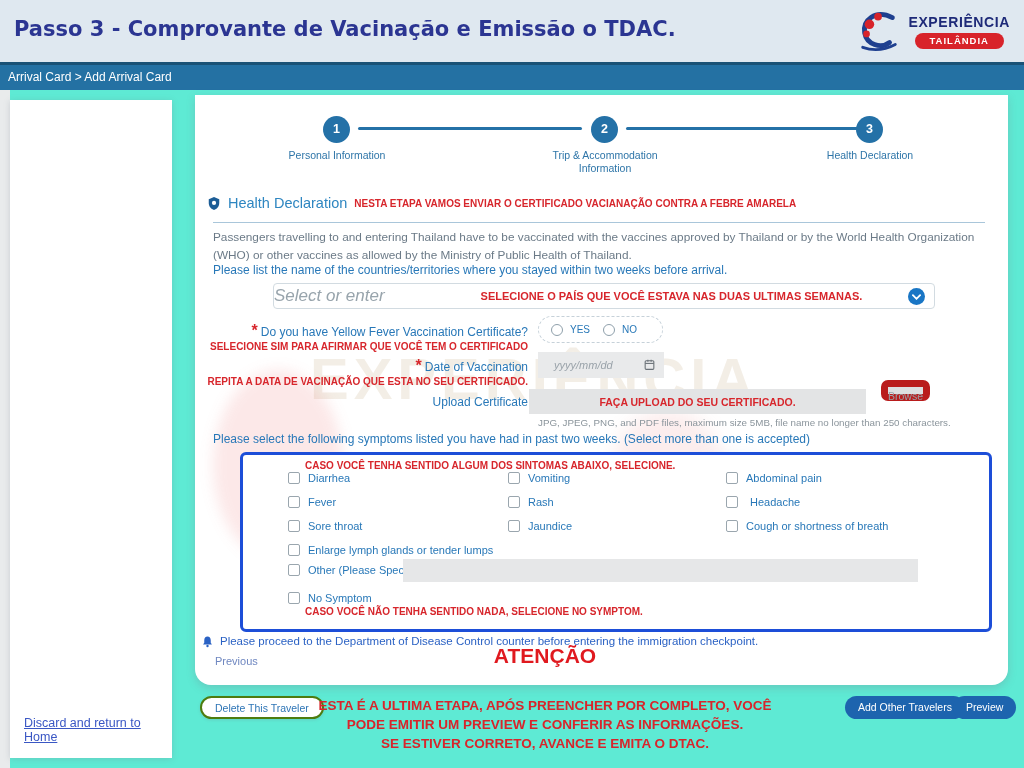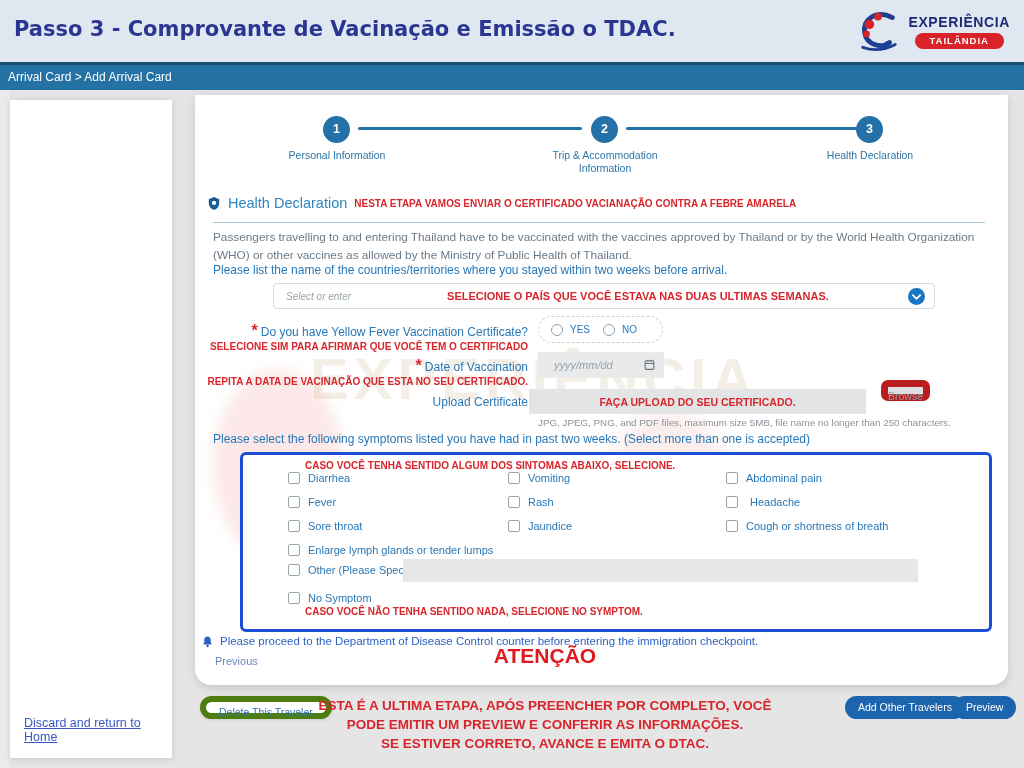--- a/index.html
+++ b/index.html
@@ -1,17 +1,17 @@
 <!DOCTYPE html>
 <html><head>
 <meta charset="utf-8">
 <style>
   * { box-sizing: border-box; margin: 0; padding: 0; }
   html,body { width:1024px; height:768px; font-family:"Liberation Sans",sans-serif; background:#fff; overflow:hidden; }
-  .screen { position:relative; width:1024px; height:768px; background:#e5e5e5; overflow:hidden; }
+  .screen { position:relative; width:1024px; height:768px; background:#5eead4; overflow:hidden; }
 
   
   .header { position:absolute; top:0; left:0; width:1024px; height:62px; background:#dfe8f0; }
   .page-title { position:absolute; left:14px; top:17px; font-size:21px; font-weight:bold; color:#2b3592; font-family:"DejaVu Sans","Liberation Sans",sans-serif; }
   .logo { position:absolute; right:14px; top:7px; display:flex; align-items:center; gap:6px; }
   .logo-mark { width:46px; height:48px; }
   .logo-text { display:flex; flex-direction:column; align-items:center; }
   .logo-line1 { font-size:14px; font-weight:bold; color:#1e2a78; letter-spacing:0.6px; }
   .logo-badge { margin-top:3px; background:#d8232a; color:#fff; font-size:9.5px; font-weight:bold; letter-spacing:1px; padding:2.5px 15px; border-radius:9px; }
 
@@ -45,21 +45,21 @@
   .section-title { font-size:14.5px; color:#2e86c1; }
   .red-note { color:#d7262c; font-weight:bold; }
   .fs10 { font-size:10px; } .fs105 { font-size:10.5px; } .fs11 { font-size:11px; }
   .divider { position:absolute; left:18px; top:127px; width:772px; height:1px; background:#a9c6da; }
   .intro-text { position:absolute; left:18px; top:133px; width:775px; font-size:11.8px; color:#6b7a87; line-height:1.55; }
   .blue-prompt { font-size:12px; color:#2878b8; }
   .countries-prompt { position:absolute; left:18px; top:168px; }
 
   
   .country-select { position:absolute; left:78px; top:188px; width:662px; height:26px; background:#fff; border:1px solid #d2dbe1; border-radius:4px; display:flex; align-items:center; cursor:pointer; }
-  .select-placeholder { font-style:italic; color:#98a4ac; font-size:10px; margin-left:12px; }
+  .select-placeholder { font-style:italic; color:#98a4ac; font-size:17px; }
   .country-note { margin-left:96px; }
   .chevron-circle { position:absolute; right:9px; top:4px; width:17px; height:17px; border-radius:50%; background:#1976c5; display:flex; align-items:center; justify-content:center; }
 
   
   .lbl-right { position:absolute; left:0; width:333px; text-align:right; }
   .req { color:#d7262c; font-weight:bold; margin-right:3px; }
 
   
   .yf-label { top:227px; }
   .radio-pill { position:absolute; left:343px; top:221px; width:125px; height:27px; border:1px dashed #c6d1d9; border-radius:14px; display:flex; align-items:center; gap:7px; padding-left:12px; }
@@ -90,21 +90,21 @@
   .other-input { position:absolute; left:160px; top:104px; width:515px; height:23px; background:#e6e7e8; cursor:text; }
   .nosym-note { position:absolute; left:62px; top:151px; }
 
   
   .proceed-row { position:absolute; left:6px; top:540px; display:flex; align-items:flex-start; gap:6px; }
   .proceed-text { font-size:11.5px; color:#2b62c4; }
   .previous-btn { position:absolute; left:20px; top:560px; font-size:11px; color:#6f87c0; cursor:pointer; }
   .attention { position:absolute; left:250px; top:549px; width:200px; text-align:center; font-size:21px; font-weight:bold; color:#e0191f; }
 
   
-  .delete-btn { position:absolute; left:200px; top:696px; height:23px; padding:0 13px; background:#fff; border:6px solid #4d7c0f; border-radius:12px; box-shadow:0 1px 3px rgba(120,130,140,.25); color:#2e75b6; font-size:10.5px; line-height:21px; cursor:pointer; }
+  .delete-btn { position:absolute; left:200px; top:696px; height:23px; padding:0 13px; background:#fff; border:2px solid #4d7c0f; border-radius:12px; box-shadow:0 1px 3px rgba(120,130,140,.25); color:#2e75b6; font-size:10.5px; line-height:21px; cursor:pointer; }
   .footer-note { position:absolute; left:285px; top:697px; width:520px; text-align:center; font-size:13.5px; font-weight:bold; color:#d8252b; line-height:1.4; }
   .blue-btn { position:absolute; top:696px; height:23px; padding:0 13px; background:#1d64ae; border-radius:12px; color:#fff; font-size:10.5px; line-height:23px; cursor:pointer; }
   .add-btn { left:845px; }
   .preview-btn { left:953px; }
 </style>
 </head>
 <body>
 
 <div class="screen">
 

